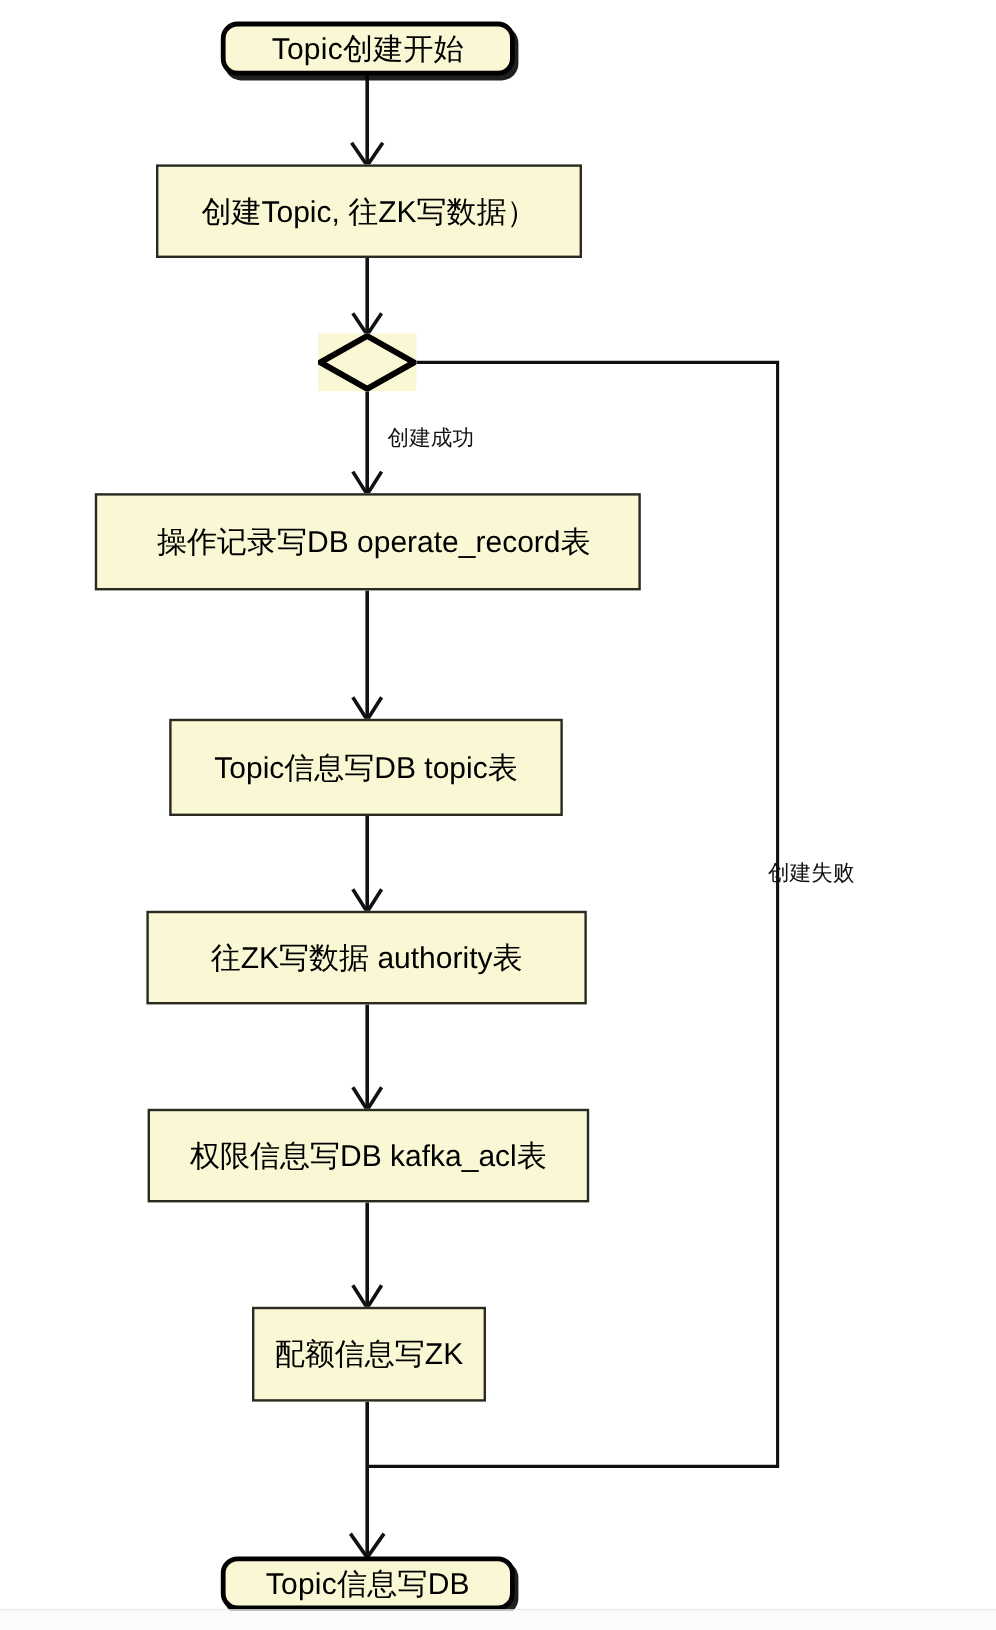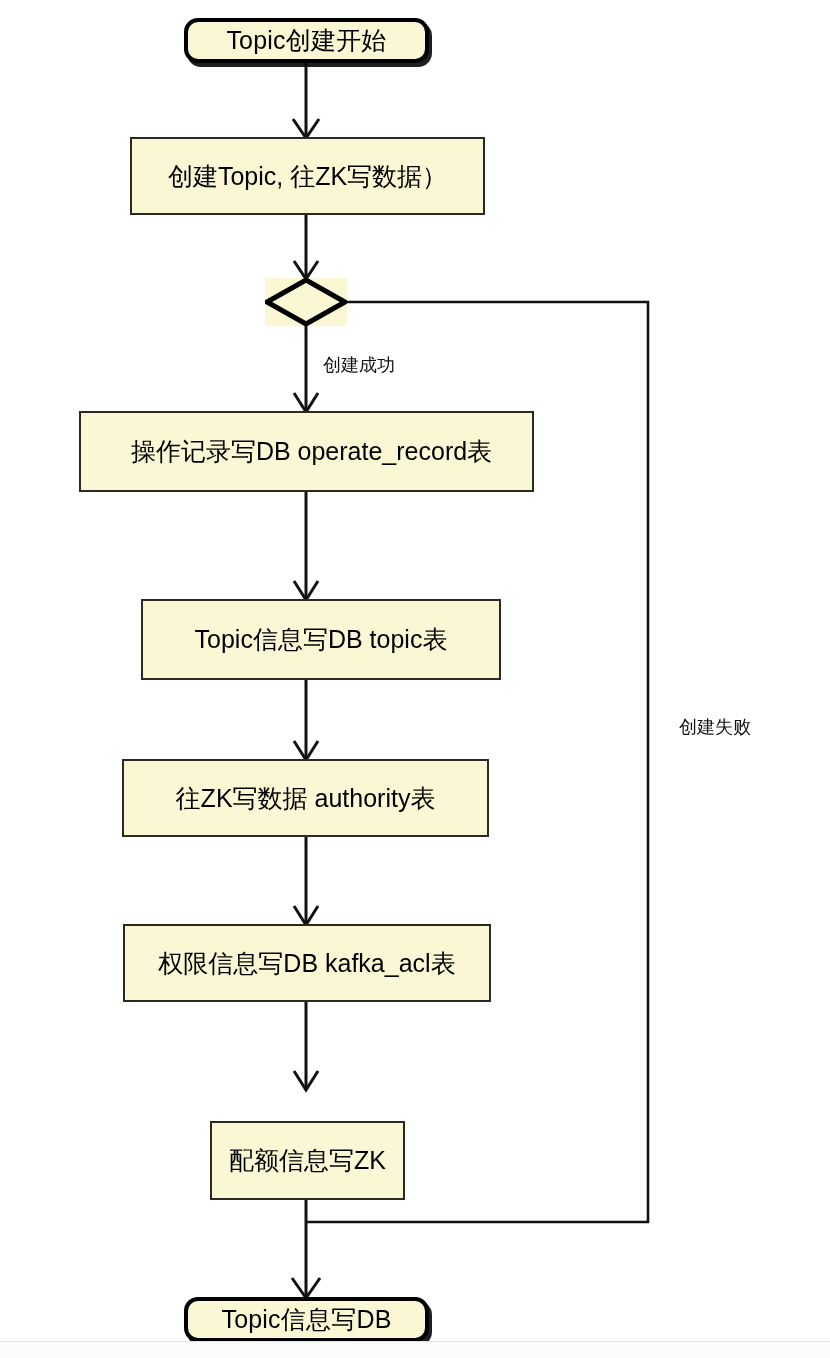--- a/index.html
+++ b/index.html
@@ -85,42 +85,42 @@
     <svg class="dshape" viewBox="0 0 82 48" xmlns="http://www.w3.org/2000/svg">
       <polygon points="41,2 80,24 41,46 2,24" fill="#FAF8D4" stroke="#000" stroke-width="5"></polygon>
     </svg>
     <span style="position:absolute;font-size:0;"></span>
   </div>
 
   <div class="node proc" style="left:79px;top:411px;width:455px;height:81px;padding-left:10px;">
     <span>操作记录写DB operate_record表</span>
   </div>
 
-  <div class="node proc" style="left:141px;top:599px;width:360px;height:81px;">
+  <div class="node proc" style="left:141px;top:599px;width:328px;height:81px;">
     <span>Topic信息写DB topic表</span>
   </div>
 
   <div class="node proc" style="left:122px;top:759px;width:367px;height:78px;">
     <span>往ZK写数据 authority表</span>
   </div>
 
   <div class="node proc" style="left:123px;top:924px;width:368px;height:78px;">
     <span>权限信息写DB kafka_acl表</span>
   </div>
 
-  <div class="node proc" style="left:210px;top:1089px;width:195px;height:79px;margin-top:32px;">
+  <div class="node proc" style="left:210px;top:1089px;width:195px;height:79px;">
     <span>配额信息写ZK</span>
   </div>
 
   <div class="node term" style="left:184px;top:1297px;width:245px;height:45px;">
     <span>Topic信息写DB</span>
   </div>
 
   <div class="edge-label" style="left:323px;top:353px;">创建成功</div>
 
-  <div class="edge-label" style="left:679px;top:715px;">创建失败</div>
+  <div class="edge-label" style="left:640px;top:715px;">创建失败</div>
 
 </div>
 
 <div id="hr-line"></div>
 <div id="scroll-track">
   
 </div>
 
 </body></html>

